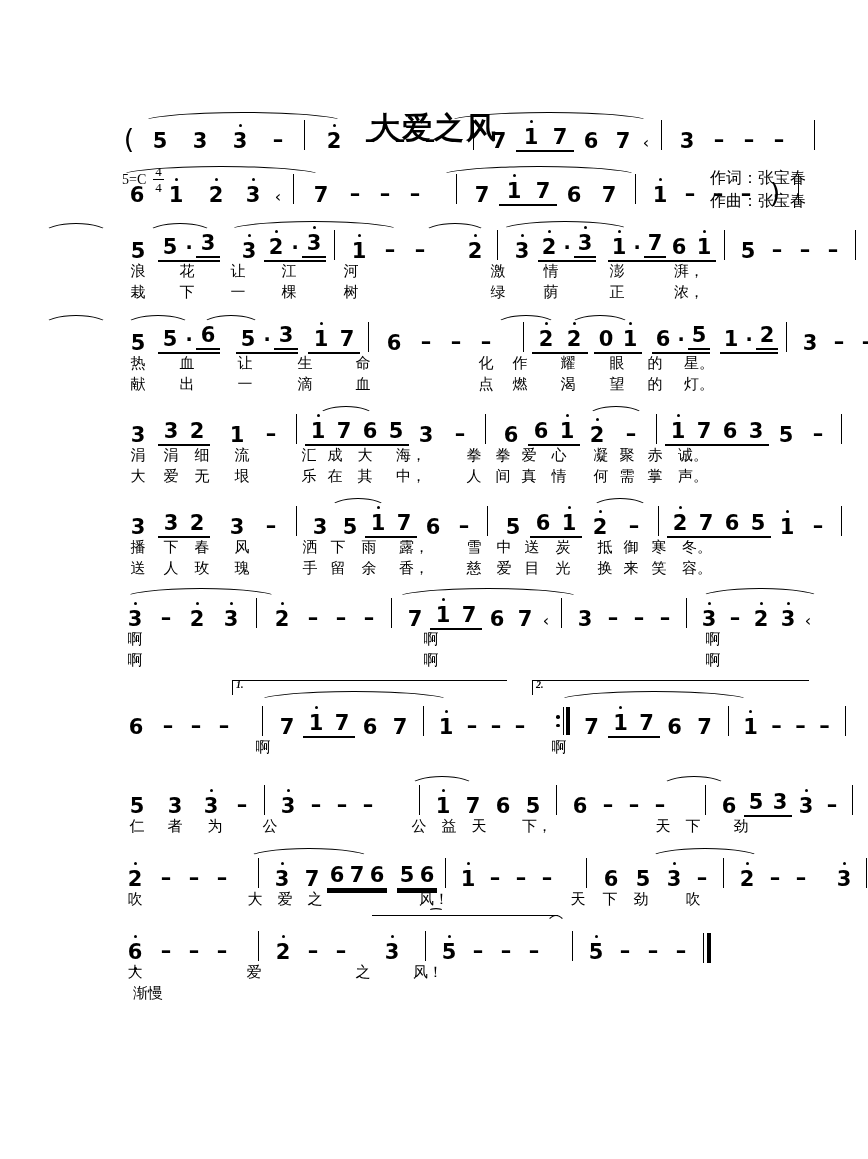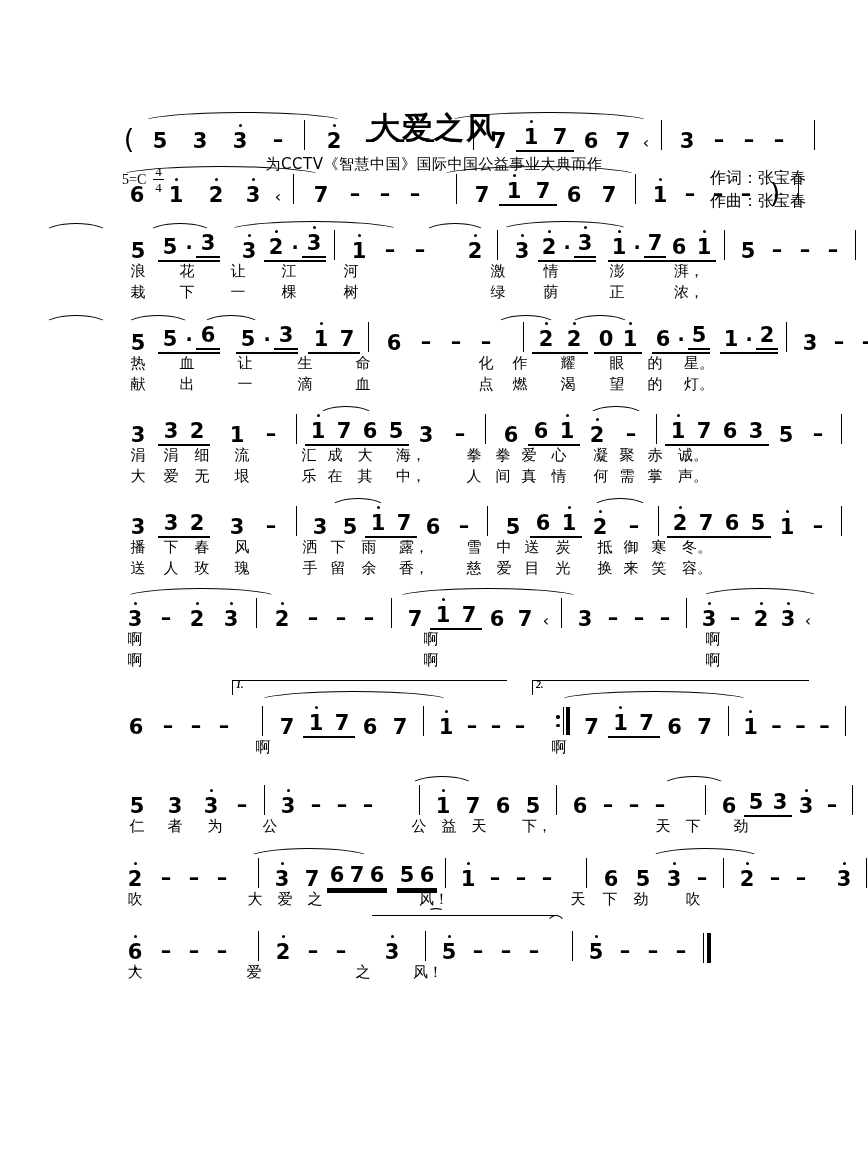--- a/index.html
+++ b/index.html
@@ -129,21 +129,20 @@
   }
   .spacer{flex:0 0 auto;}
 </style>
 </head>
 <body>
 
 <div class="sheet">
 
   <div class="header">
     <div class="title">大爱之风</div>
-    <div class="subtitle">为CCTV《智慧中国》国际中国公益事业大典而作</div>
     <div class="keysig">
       <span>5=C</span>
       <span class="frac">
         <span class="num">4</span>
         <span class="den">4</span>
       </span>
     </div>
     <div class="credits">
       <div>作词：张宝春</div>
       <div>作曲：张宝春</div>
@@ -1110,15 +1109,18 @@
     </div>
     <div class="lyrics">
       <span class="lyr" style="width:34px">大</span>
       <span class="spacer" style="width:86px"></span>
       <span class="lyr" style="width:32px">爱</span>
       <span class="spacer" style="width:78px"></span>
       <span class="lyr" style="width:30px">之</span>
       <span class="spacer" style="width:30px"></span>
       <span class="lyr" style="width:40px">风！</span>
     </div>
+    <div class="lyrics">
+      <span class="lyr" style="width:60px">渐慢</span>
+    </div>
   </div>
 
 </div>
 
 </body></html>

